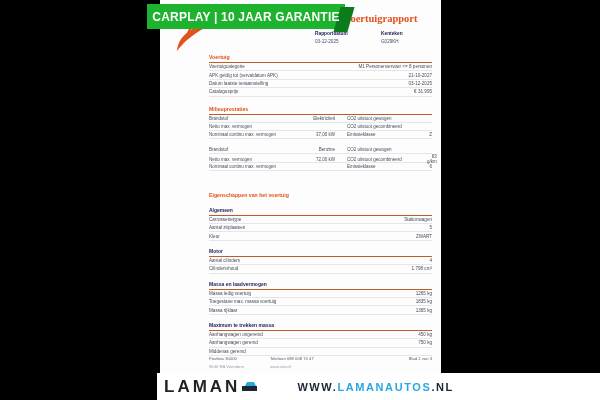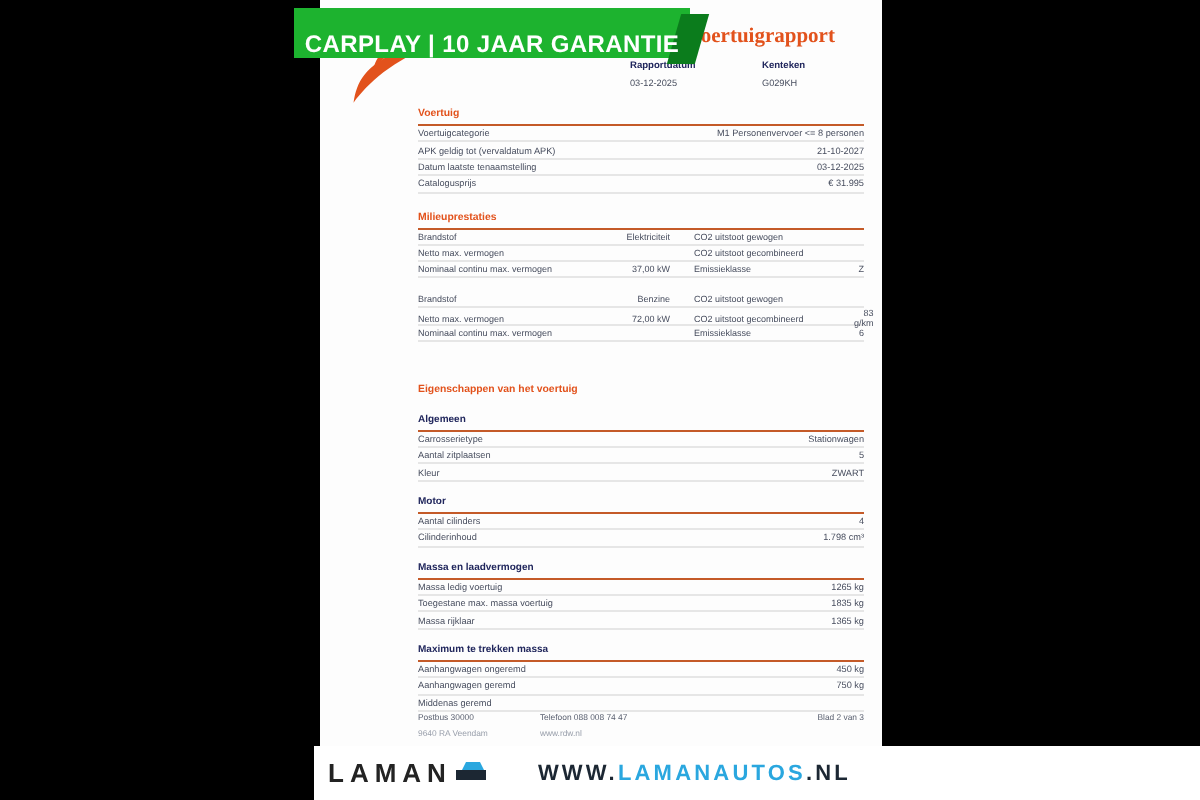--- a/index.html
+++ b/index.html
@@ -44,33 +44,33 @@
 
   
   .doc-footer{position:absolute;left:49px;right:9px;top:356px;display:flex;
               font-size:4.2px;color:#5a6070;}
   .f-col{margin-right:26px;}
   .f-col.right{margin-left:auto;margin-right:0;text-align:right;}
   .f-line2{margin-top:3px;color:#9aa0ac;}
 
   
   .top-banner{position:absolute;left:147px;top:4px;width:198px;height:25px;background:#1db32f;
-              display:flex;align-items:flex-end;justify-content:center;z-index:6;}
+              display:flex;align-items:center;justify-content:center;z-index:6;}
   .top-banner .txt{color:#fff;font-weight:bold;font-size:12px;letter-spacing:.2px;
                    white-space:nowrap;}
   .banner-tail{position:absolute;right:-6px;top:3px;width:14px;height:25px;background:#0b7c1c;
                transform:skewX(-16deg);z-index:-1;}
 
   
   .bottom-banner{position:absolute;left:157px;right:0;top:373px;height:27px;background:#fff;
                  display:flex;align-items:center;z-index:6;}
-  .laman-logo{margin-left:7px;display:flex;align-items:center;font-size:13px;
+  .laman-logo{margin-left:7px;display:flex;align-items:center;font-size:17px;
               font-weight:600;color:#232323;letter-spacing:3px;white-space:nowrap;}
   .car-icon{display:inline-block;margin:0 4px 0 2px;}
-  .website{margin-left:22px;font-weight:bold;font-size:11px;letter-spacing:1.6px;
+  .website{margin-left:36px;font-weight:bold;font-size:11px;letter-spacing:1.6px;
            color:#1c2733;white-space:nowrap;}
   .website .blue{color:#2aa7df;}
 </style>
 </head>
 <body>
 
 <div class="stage">
 
   <div class="page">
 

